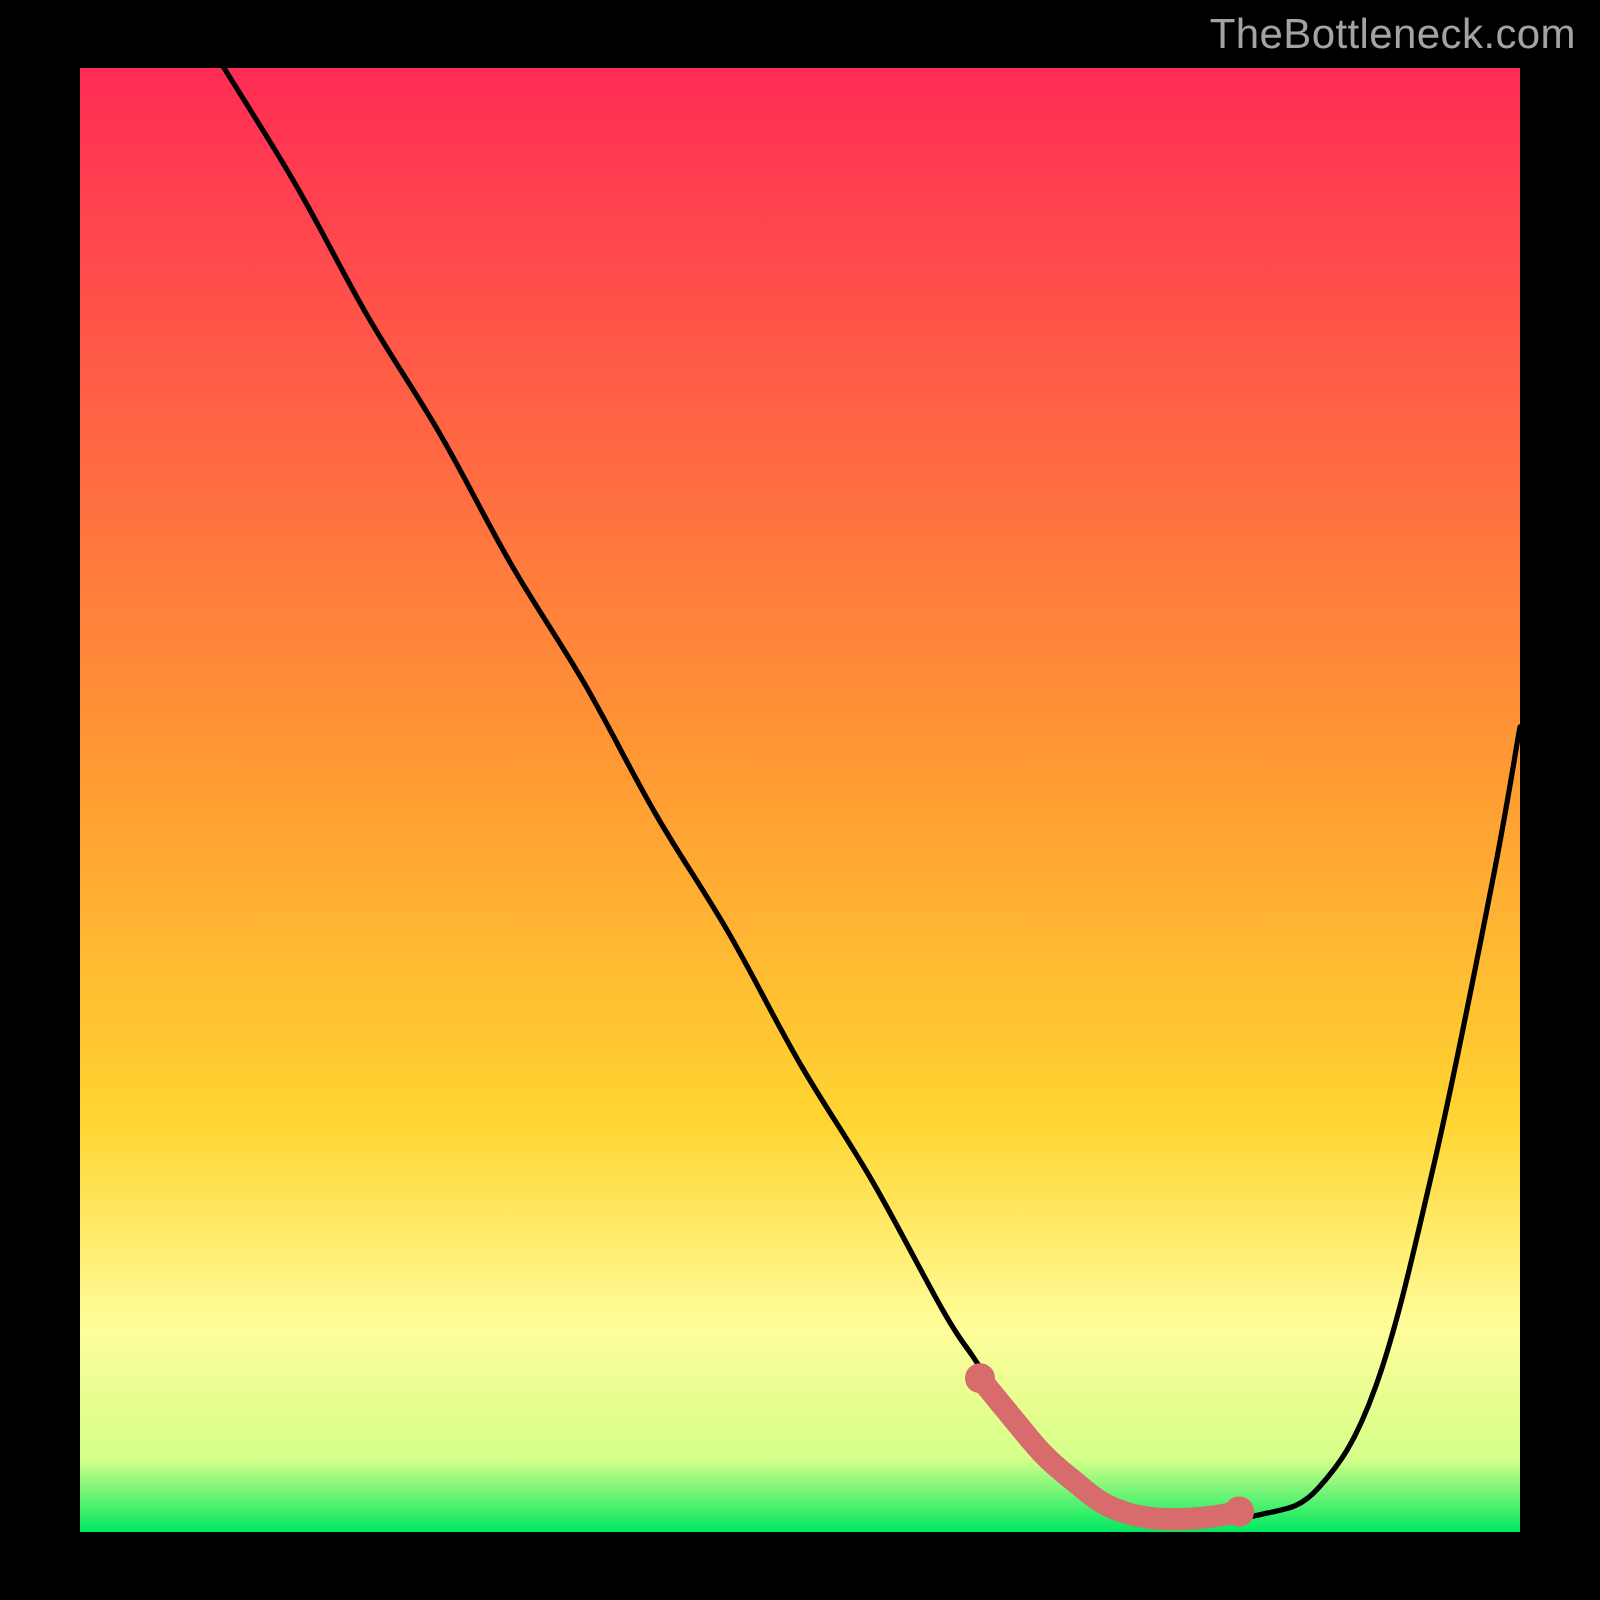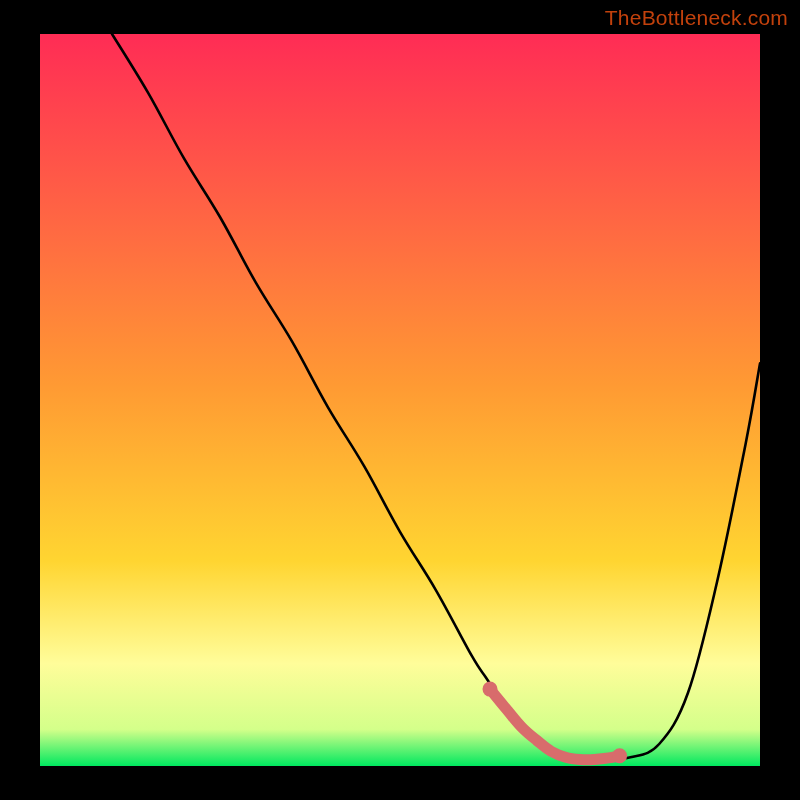--- a/index.html
+++ b/index.html
@@ -14,21 +14,21 @@
   .frame {
     position: relative;
     width: 800px;
     height: 800px;
     background: #000;
   }
   .watermark {
     position: absolute;
     top: 6px;
     right: 12px;
-    color: #c2410c;
+    color: #a3a3a3;
     font-size: 21px;
     font-weight: 500;
     letter-spacing: 0.2px;
   }
   .plot {
     position: absolute;
     left: 40px;
     top: 34px;
     width: 720px;
     height: 732px;

